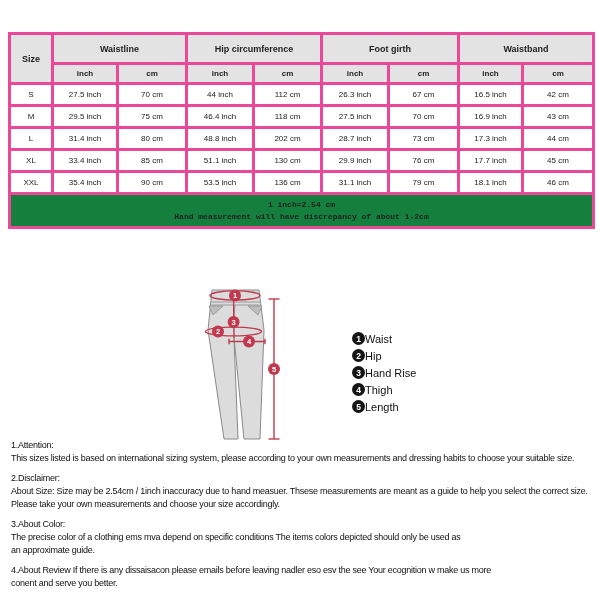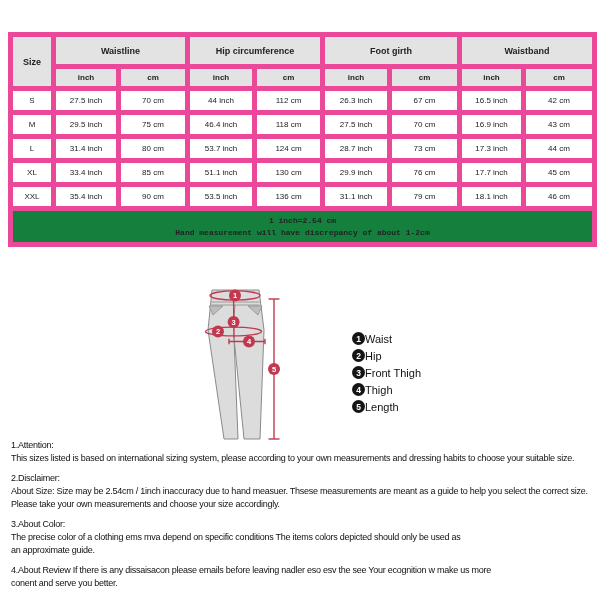--- a/index.html
+++ b/index.html
@@ -7,21 +7,21 @@
     position:relative; width:600px; height:600px; background:#ffffff;
     overflow:hidden; font-family:"Liberation Sans", sans-serif;
   }
 
   
   table.size-table {
     position:absolute; left:8px; top:32px; width:584px;
     border-collapse:collapse; table-layout:fixed;
   }
   .size-table th, .size-table td {
-    border:5px solid #ec4899; text-align:center; vertical-align:middle;
+    border:3px solid #ec4899; text-align:center; vertical-align:middle;
     padding:0; color:#222; overflow:hidden;
   }
   .size-table tr.group-row th { height:27px; background:#e3e3e3; font-size:9px; font-weight:bold; }
   .size-table tr.unit-row th { height:17px; background:#e3e3e3; font-size:8px; font-weight:bold; }
   .size-table tbody td { height:19px; font-size:8px; background:#fff; font-weight:normal; }
   .size-table tr.footnote-row td {
     height:31px; background:#15803d;
     font-family:"Liberation Mono", monospace; font-size:8px; font-weight:bold; line-height:12px;
   }
 
@@ -105,22 +105,22 @@
         <td>118 cm</td>
         <td>27.5 inch</td>
         <td>70 cm</td>
         <td>16.9 inch</td>
         <td>43 cm</td>
       </tr>
       <tr>
         <td>L</td>
         <td>31.4 inch</td>
         <td>80 cm</td>
-        <td>53.7 inch</td>
-        <td>124 cm</td>
+        <td>48.8 inch</td>
+        <td>202 cm</td>
         <td>28.7 inch</td>
         <td>73 cm</td>
         <td>17.3 inch</td>
         <td>44 cm</td>
       </tr>
       <tr>
         <td>XL</td>
         <td>33.4 inch</td>
         <td>85 cm</td>
         <td>51.1 inch</td>
@@ -201,21 +201,21 @@
     <div class="legend-item">
       <span class="legend-badge">1</span>
       <span class="legend-label">Waist</span>
     </div>
     <div class="legend-item">
       <span class="legend-badge">2</span>
       <span class="legend-label">Hip</span>
     </div>
     <div class="legend-item">
       <span class="legend-badge">3</span>
-      <span class="legend-label">Front Thigh</span>
+      <span class="legend-label">Hand Rise</span>
     </div>
     <div class="legend-item">
       <span class="legend-badge">4</span>
       <span class="legend-label">Thigh</span>
     </div>
     <div class="legend-item">
       <span class="legend-badge">5</span>
       <span class="legend-label">Length</span>
     </div>
   </div>

